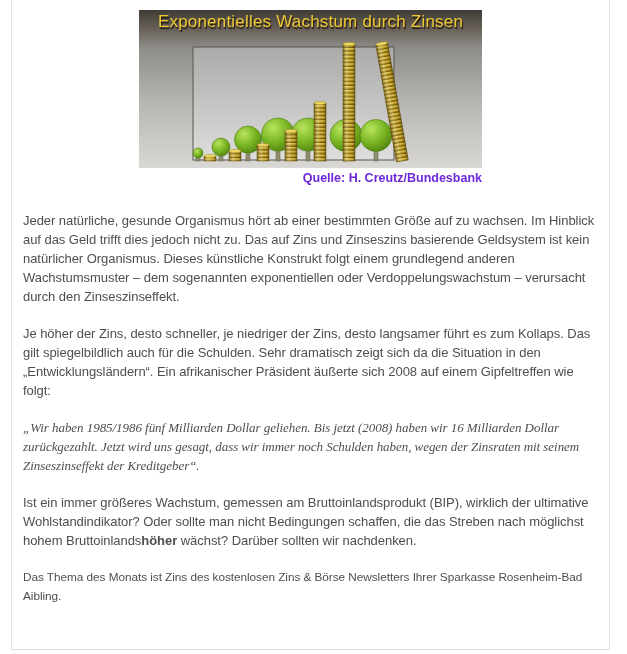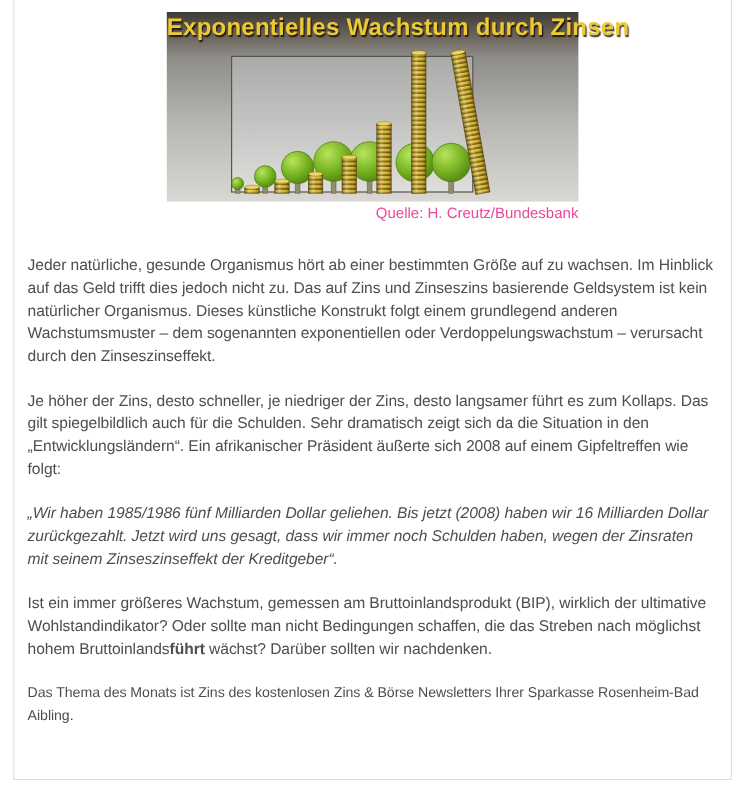--- a/index.html
+++ b/index.html
@@ -17,36 +17,36 @@
     padding:10px 11px 0 11px;
     overflow:hidden;
   }
   
   .img-box{
     position:relative;width:343px;height:158px;margin:0 auto;
     background:linear-gradient(180deg,#3f3b35 0%,#6b655c 13%,#8f8d89 24%,#b9b7b4 60%,#dad8d5 100%);
   }
   .img-title{
     position:absolute;top:2px;left:0;right:0;text-align:center;
-    font-weight:bold;font-size:20px;letter-spacing:.2px;
+    font-weight:normal;font-size:17px;letter-spacing:.2px;
     color:#edc933;text-shadow:1px 2px 1px rgba(25,12,0,.85);
     white-space:nowrap;
   }
   .img-box svg{position:absolute;left:0;top:0;}
   .caption{
     width:343px;margin:3px auto 0;text-align:right;
-    font-weight:normal;font-size:12.5px;color:#ec4899;
+    font-weight:bold;font-size:12.5px;color:#6d28d9;
   }
   
   .article{
     margin-top:26px;color:#4e4e4e;font-size:13px;line-height:19px;
     letter-spacing:-0.05px;
   }
   .article p{margin:18px 0 13px 0;}
-  .article p.quote{font-style:italic;}
+  .article p.quote{font-style:italic;font-family:Liberation Serif, serif;}
   .footer-note{font-size:11.8px;margin-top:24px;}
   .footer-note a{color:#4e4e4e;cursor:pointer;}
   b{font-weight:bold;}
 </style>
 </head>
 <body>
 
 <div class="content">
 
   <div class="img-box">
@@ -140,18 +140,18 @@
         </g>
       </svg>
   </div>
 
   <div class="caption">Quelle: H. Creutz/Bundesbank</div>
 
   <div class="article">
     <p>Jeder natürliche, gesunde Organismus hört ab einer bestimmten Größe auf zu wachsen. Im Hinblick auf das Geld trifft dies jedoch nicht zu. Das auf Zins und Zinseszins basierende Geldsystem ist kein natürlicher Organismus. Dieses künstliche Konstrukt folgt einem grundlegend anderen Wachstumsmuster – dem sogenannten exponentiellen oder Verdoppelungswachstum – verursacht durch den Zinseszinseffekt.</p>
     <p>Je höher der Zins, desto schneller, je niedriger der Zins, desto langsamer führt es zum Kollaps. Das gilt spiegelbildlich auch für die Schulden. Sehr dramatisch zeigt sich da die Situation in den „Entwicklungsländern“. Ein afrikanischer Präsident äußerte sich 2008 auf einem Gipfeltreffen wie folgt:</p>
     <p class="quote">„Wir haben 1985/1986 fünf Milliarden Dollar geliehen. Bis jetzt (2008) haben wir 16 Milliarden Dollar zurückgezahlt. Jetzt wird uns gesagt, dass wir immer noch Schulden haben, wegen der Zinsraten mit seinem Zinseszinseffekt der Kreditgeber“.</p>
-    <p><span>Ist ein immer größeres Wachstum, gemessen am Bruttoinlandsprodukt (BIP), wirklich der ultimative Wohlstandindikator? Oder sollte man nicht Bedingungen schaffen, die das Streben nach möglichst hohem Bruttoinlands</span><b>führt</b><span> wächst? Darüber sollten wir nachdenken.</span></p>
+    <p><span>Ist ein immer größeres Wachstum, gemessen am Bruttoinlandsprodukt (BIP), wirklich der ultimative Wohlstandindikator? Oder sollte man nicht Bedingungen schaffen, die das Streben nach möglichst hohem Bruttoinlands</span><b>höher</b><span> wächst? Darüber sollten wir nachdenken.</span></p>
 
     <p class="footer-note"><span>Das Thema des Monats ist Zins des kostenlosen </span><a>Zins &amp; Börse Newsletters</a><span> Ihrer Sparkasse Rosenheim-Bad Aibling.</span></p>
   </div>
 
 </div>
 
 </body></html>

